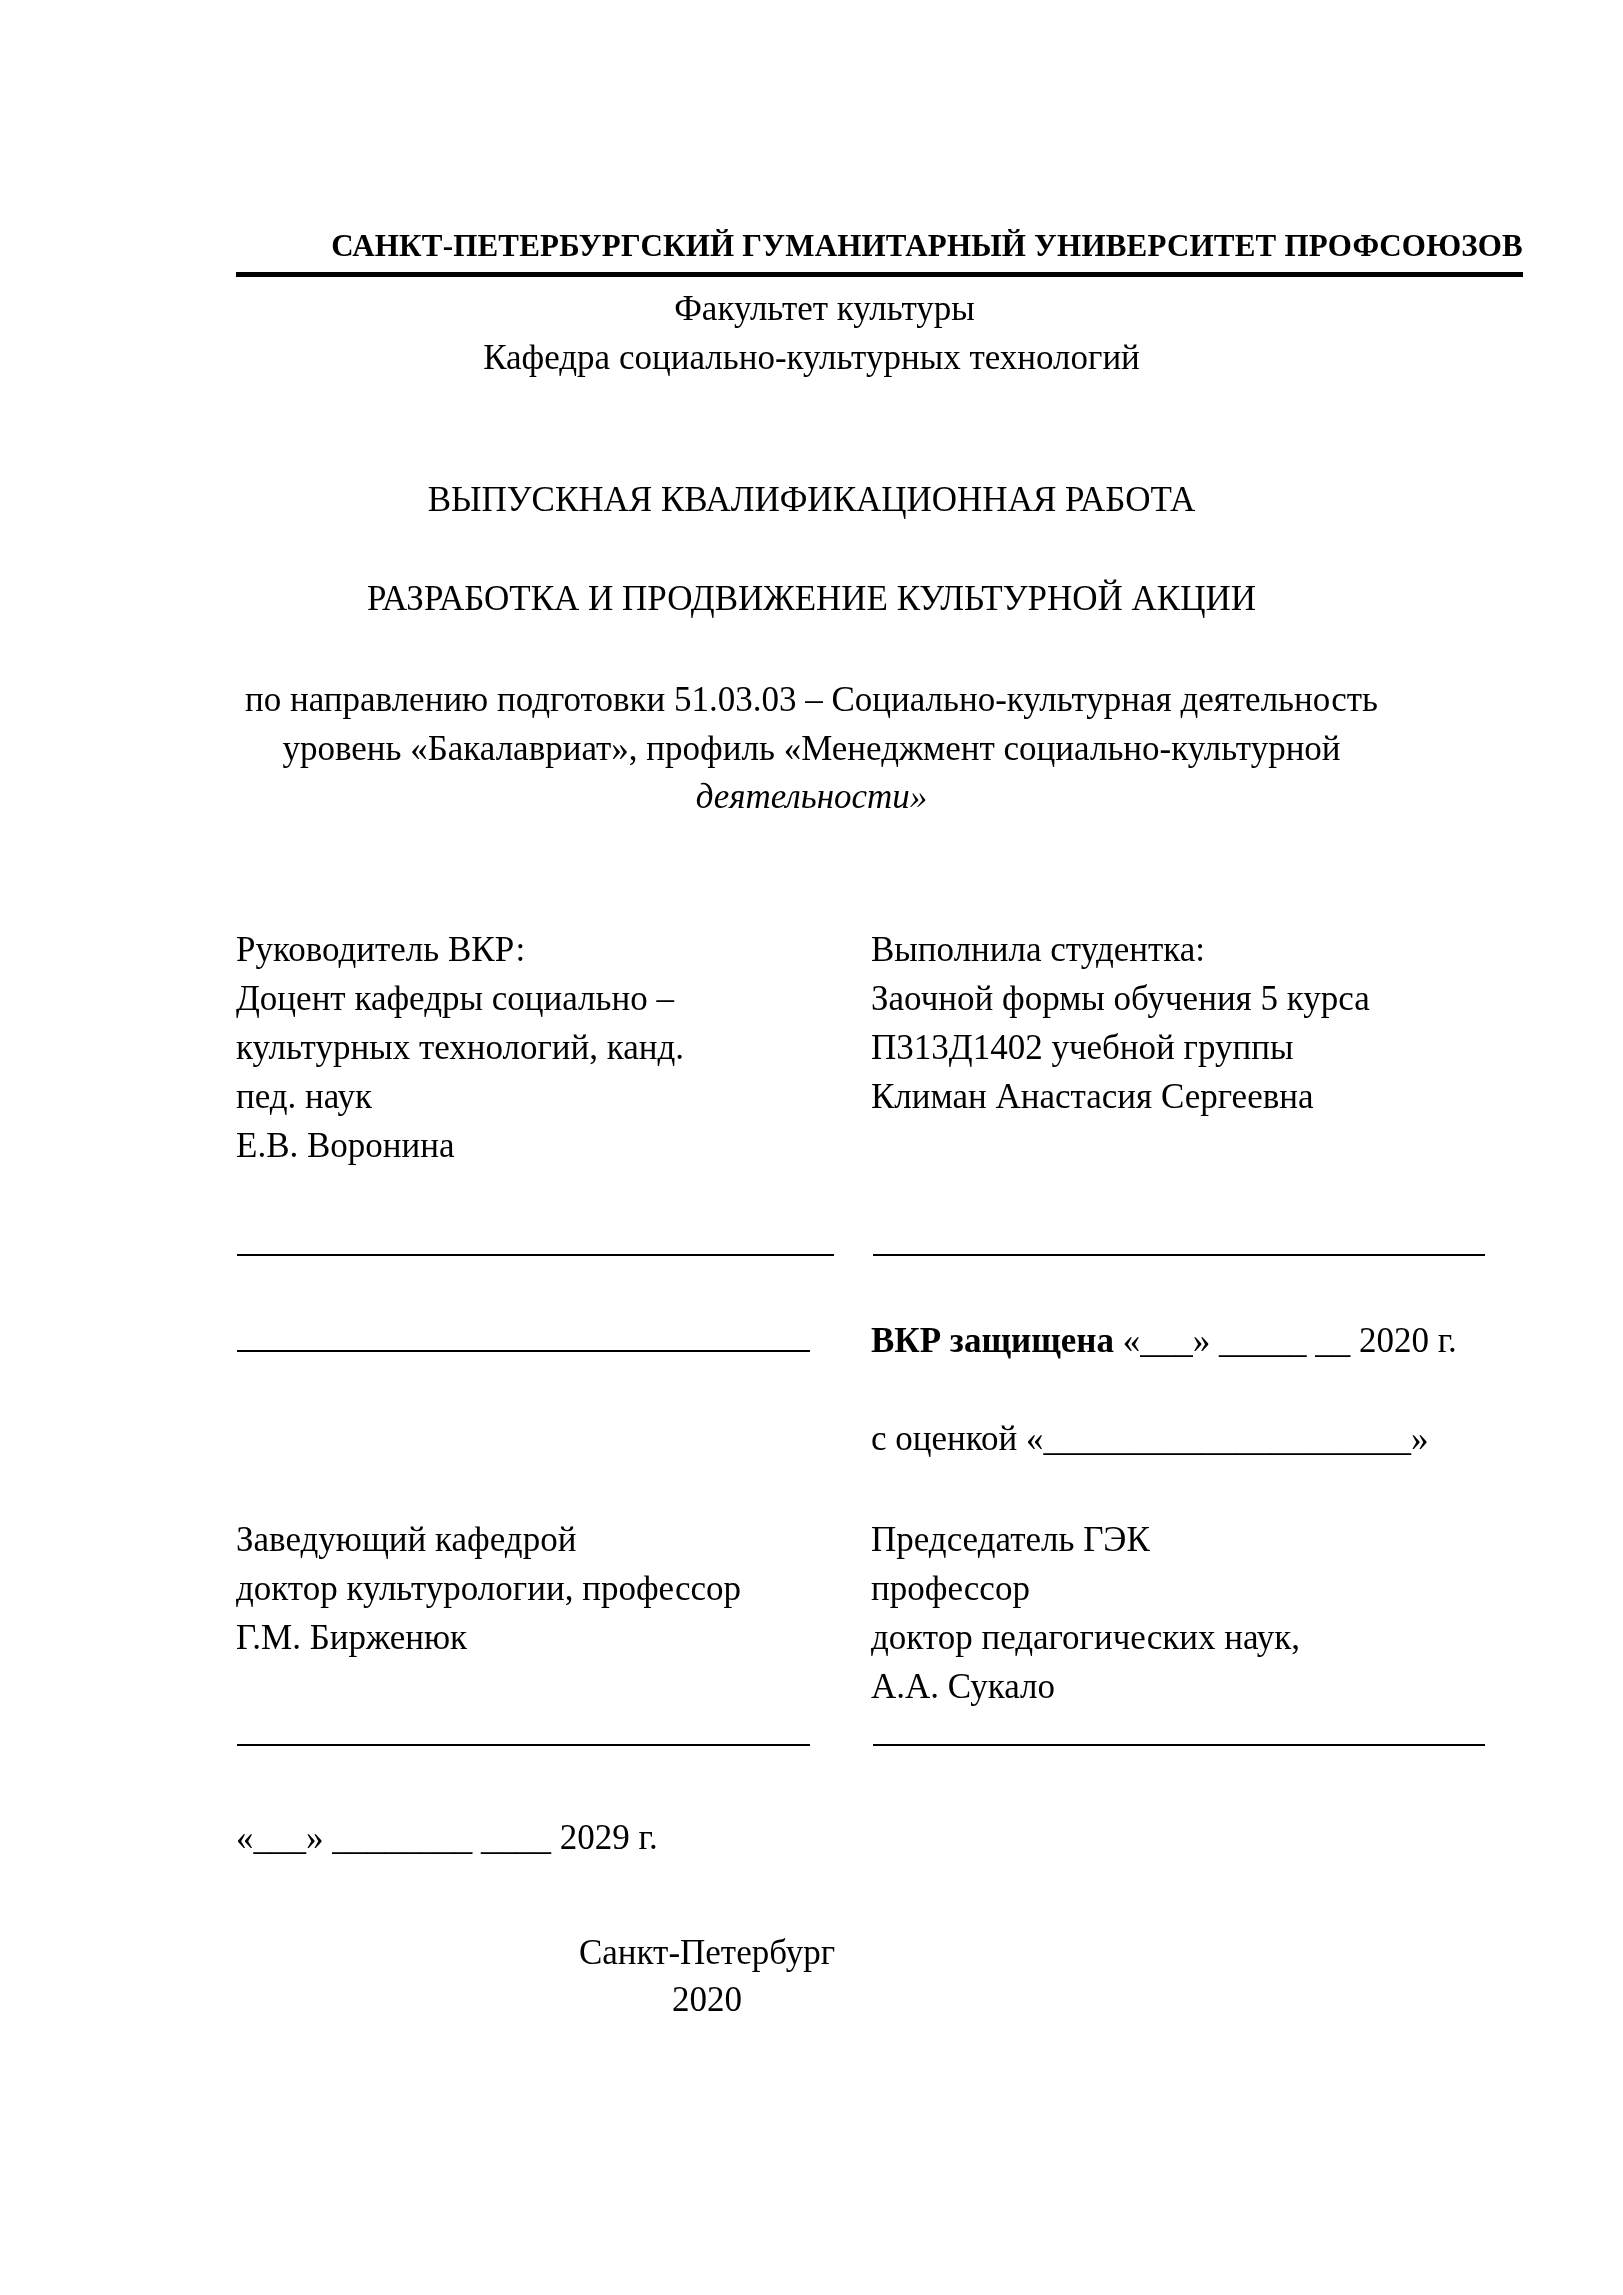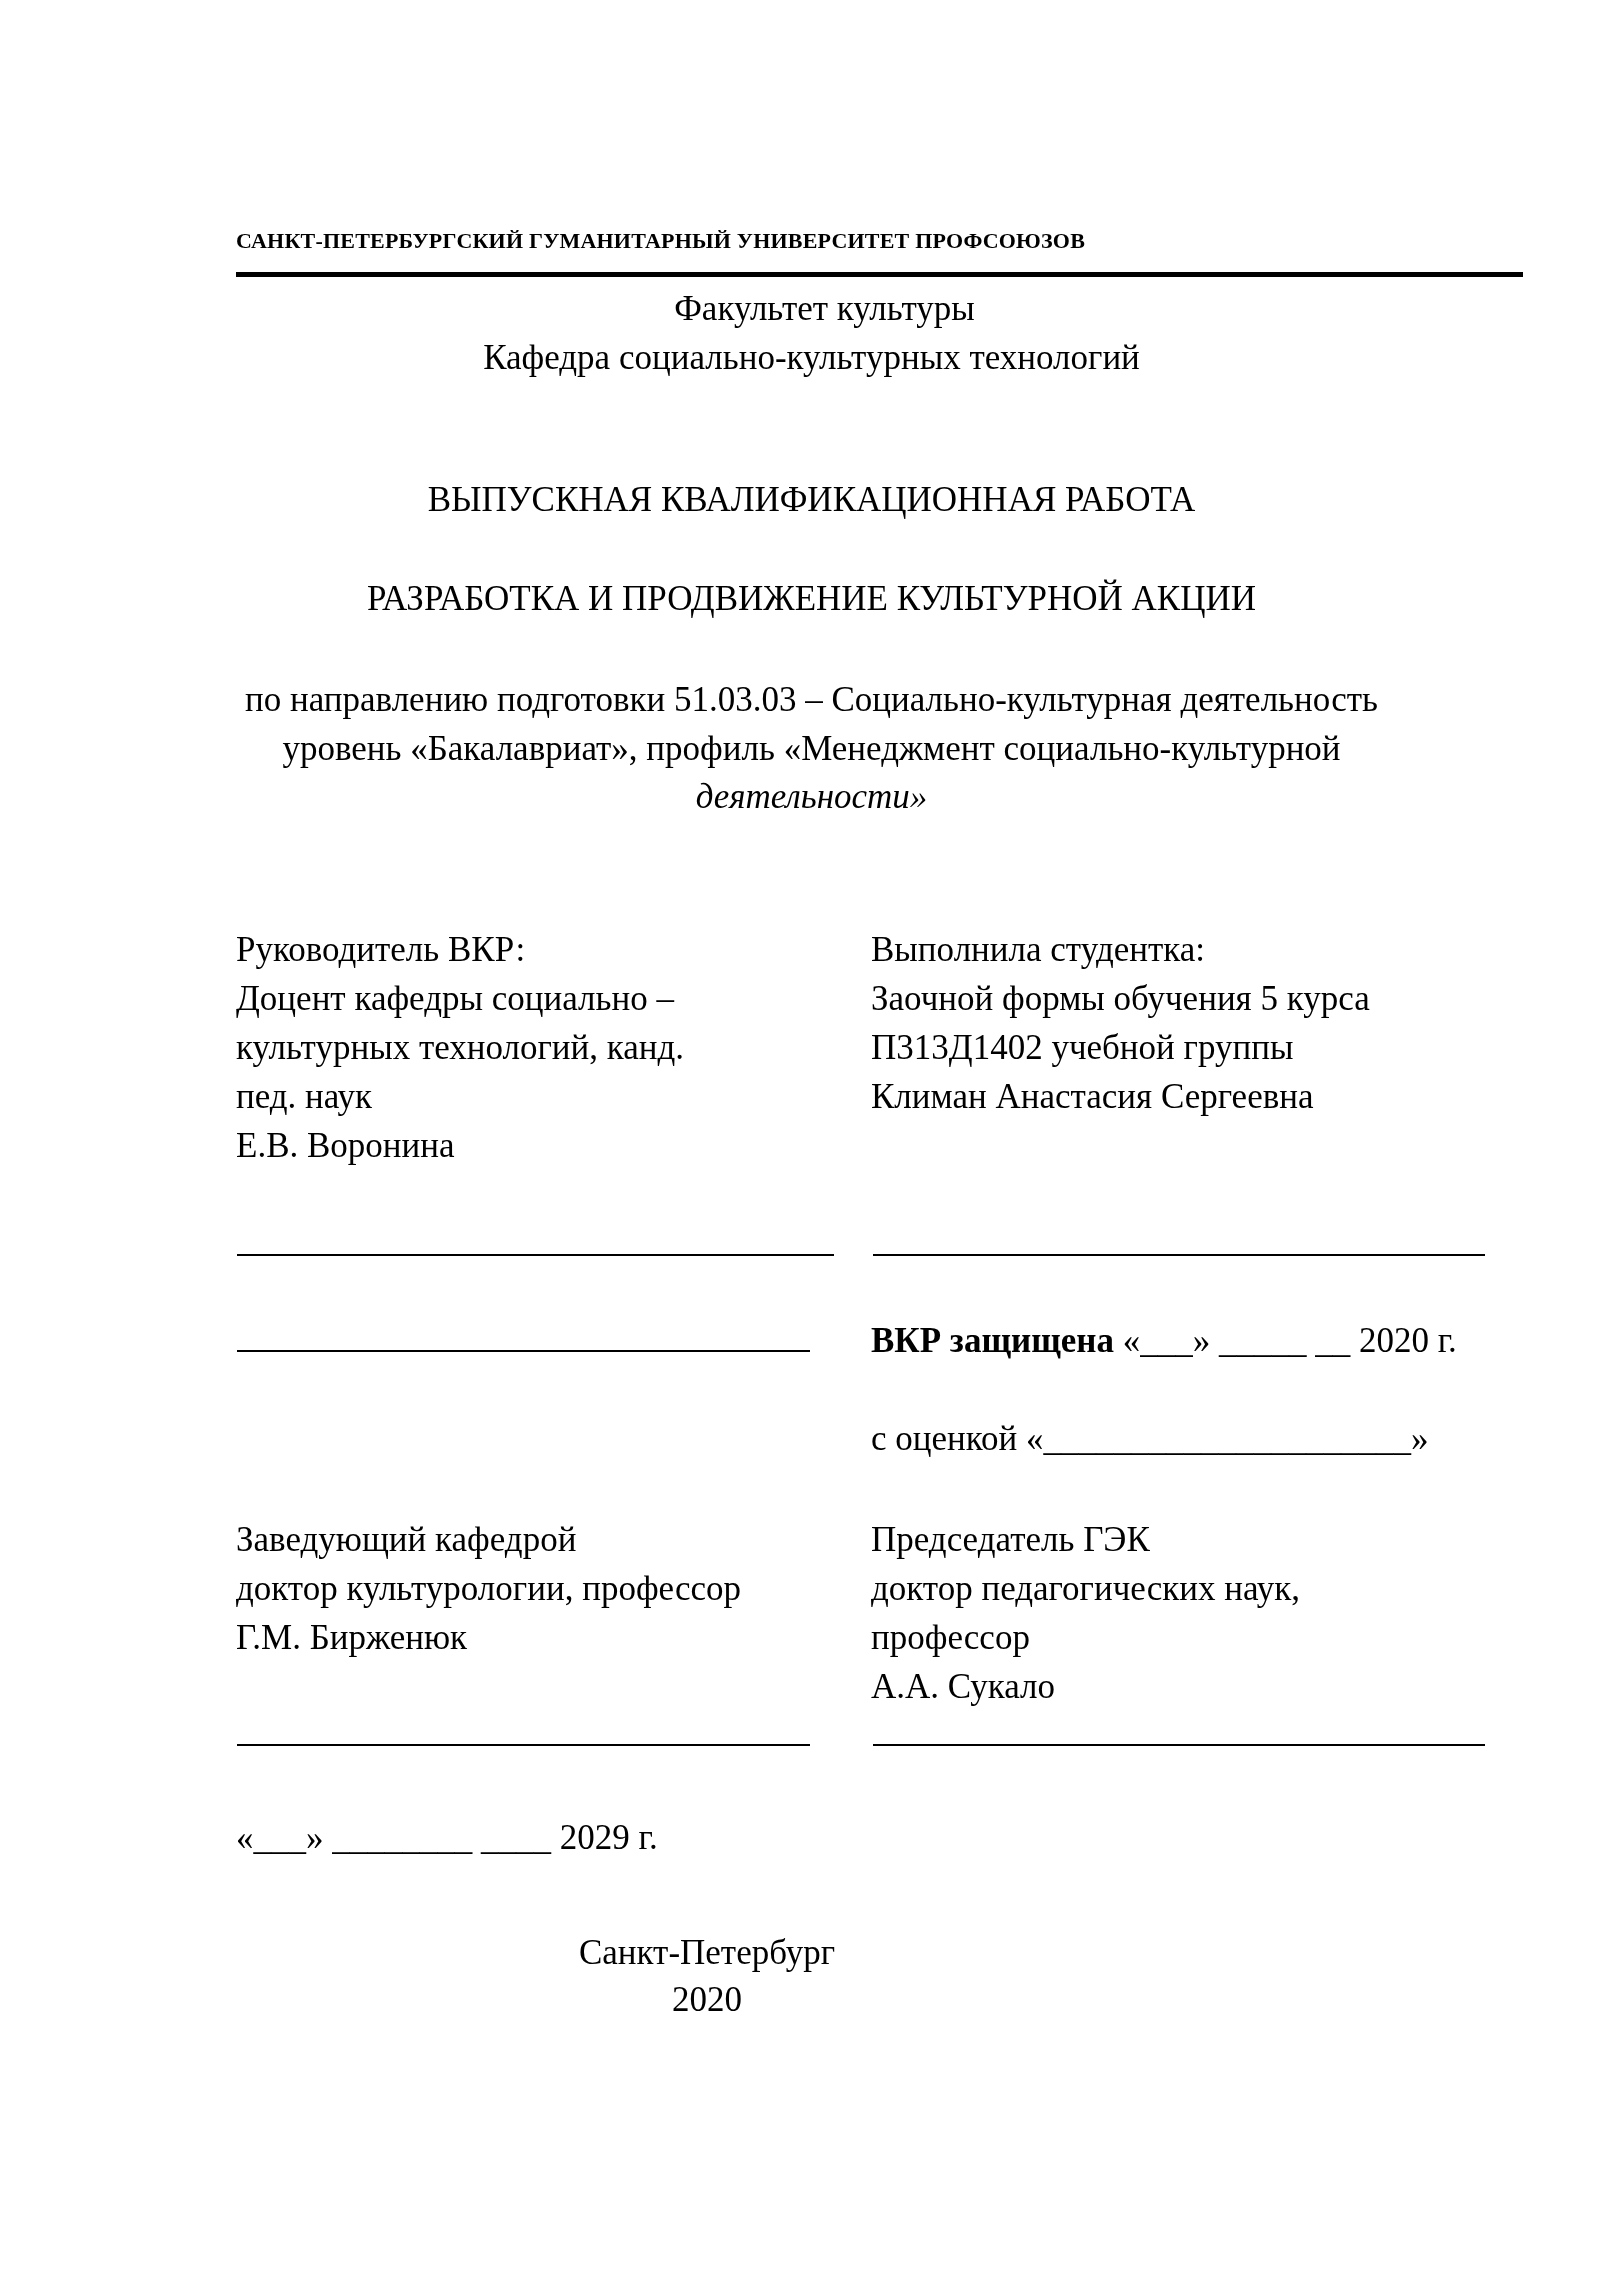--- a/index.html
+++ b/index.html
@@ -1,20 +1,20 @@
 <!DOCTYPE html>
 <html style="font-size:12.6px"><head>
 <meta charset="utf-8">
 <style>
   html, body { margin:0; padding:0; background:#ffffff; }
   body { width:1623px; height:2295px; position:relative; overflow:hidden;
          font-family:"Liberation Serif", serif; color:#000; }
   .abs { position:absolute; white-space:nowrap; }
   .center { left:0; width:1623px; text-align:center; }
-  .uni { top:228px; left:236px; width:1287px; text-align:left; font-size:22px; font-weight:bold; letter-spacing:0.2px; }
+  .uni { top:228px; left:236px; width:1287px; text-align:right; font-size:31px; font-weight:bold; letter-spacing:0.2px; }
   .rule { position:absolute; top:272px; left:236px; width:1287px; height:4.7px; background:#000; }
   .t44 { font-size:35px; line-height:49px; }
   .bold { font-weight:bold; }
   .title { font-size:35px; font-weight:normal; }
   .col { position:absolute; font-size:35px; line-height:49px; white-space:nowrap; }
   .line { position:absolute; height:2.4px; background:#000; }
 </style>
 </head>
 <body>
 
@@ -56,22 +56,22 @@
 <div class="col" style="left:871px; top:1414px;">с оценкой «_____________________»</div>
 
 <div class="col" style="left:236px; top:1515px;">
   <div>Заведующий кафедрой</div>
   <div>доктор культурологии, профессор</div>
   <div>Г.М. Бирженюк</div>
 </div>
 
 <div class="col" style="left:871px; top:1515px;">
   <div>Председатель ГЭК</div>
+  <div>профессор</div>
   <div>доктор педагогических наук,</div>
-  <div>профессор</div>
   <div>А.А. Сукало</div>
 </div>
 
 <div class="line" style="left:237px; top:1744px; width:573px;"></div>
 <div class="line" style="left:873px; top:1744px; width:612px;"></div>
 
 <div class="col" style="left:236px; top:1813px;">«___» ________ ____ 2029 г.</div>
 
 <div class="abs t44" style="left:550px; width:314px; text-align:center; top:1928px;">Санкт-Петербург</div>
 <div class="abs t44" style="left:550px; width:314px; text-align:center; top:1975px;">2020</div>

